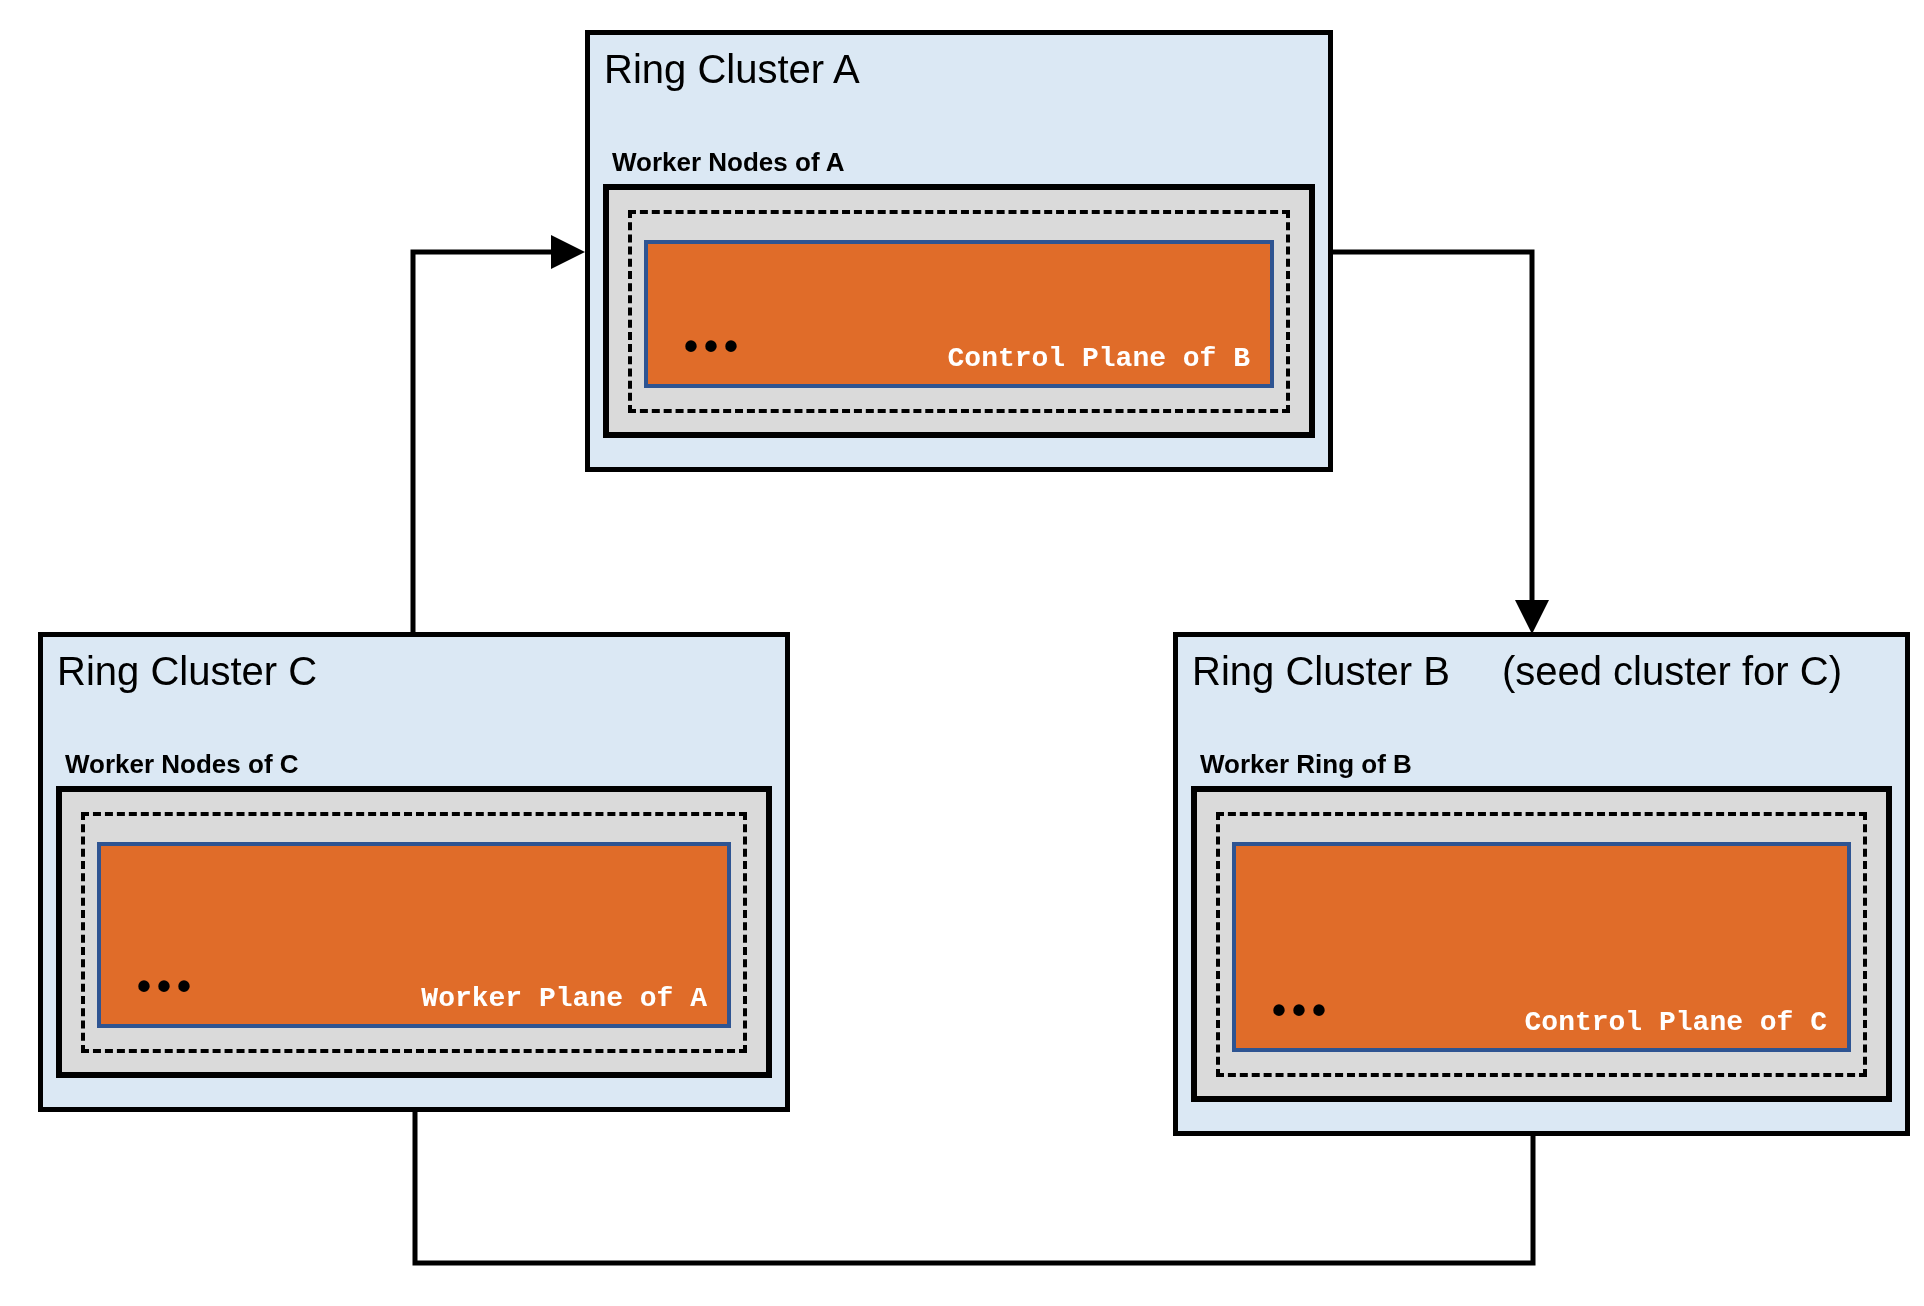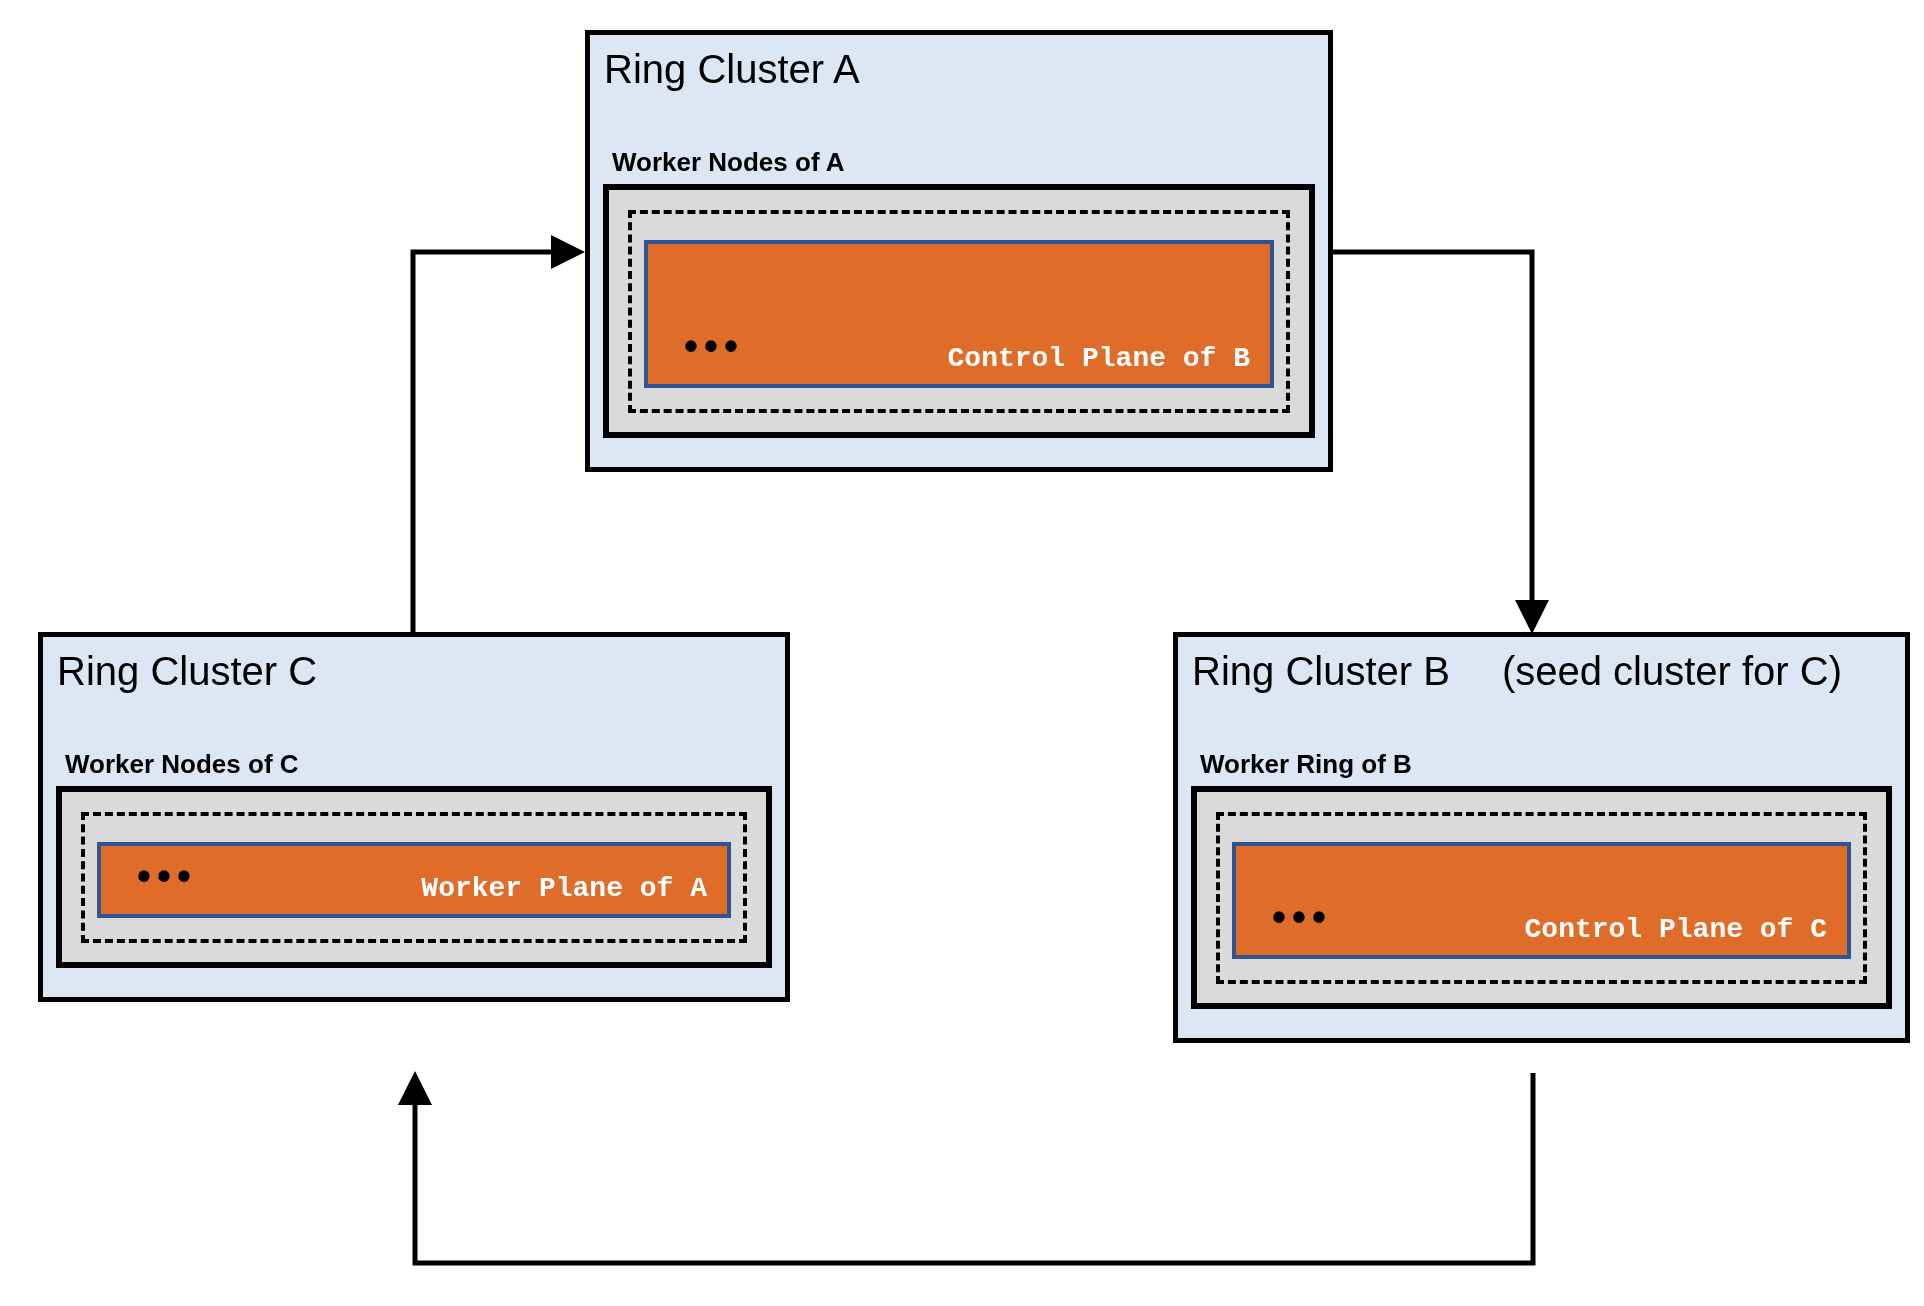--- a/index.html
+++ b/index.html
@@ -91,22 +91,22 @@
   }
   .cp-label {
     font-size: 28px;
     font-weight: bold;
     color: #ffffff;
     line-height: 1.25;
     font-family: Liberation Mono, monospace;
   }
   
   #cluster-a { left: 585px; top: 30px;  width: 748px; height: 442px; }
-  #cluster-c { left: 38px;  top: 632px; width: 752px; height: 370px; }
-  #cluster-b { left: 1173px;top: 632px; width: 737px; height: 411px; }
+  #cluster-c { left: 38px;  top: 632px; width: 752px; height: 480px; }
+  #cluster-b { left: 1173px;top: 632px; width: 737px; height: 504px; }
 </style>
 </head>
 <body>
 
 <svg id="arrow-layer" viewBox="0 0 1924 1306" xmlns="http://www.w3.org/2000/svg">
 
   <g>
     <path d="M 413 634 L 413 252 L 560 252" fill="none" stroke="#000000" stroke-width="5"></path>
     <polygon points="585,252 551,235 551,269" fill="#000000"></polygon>
   </g>

